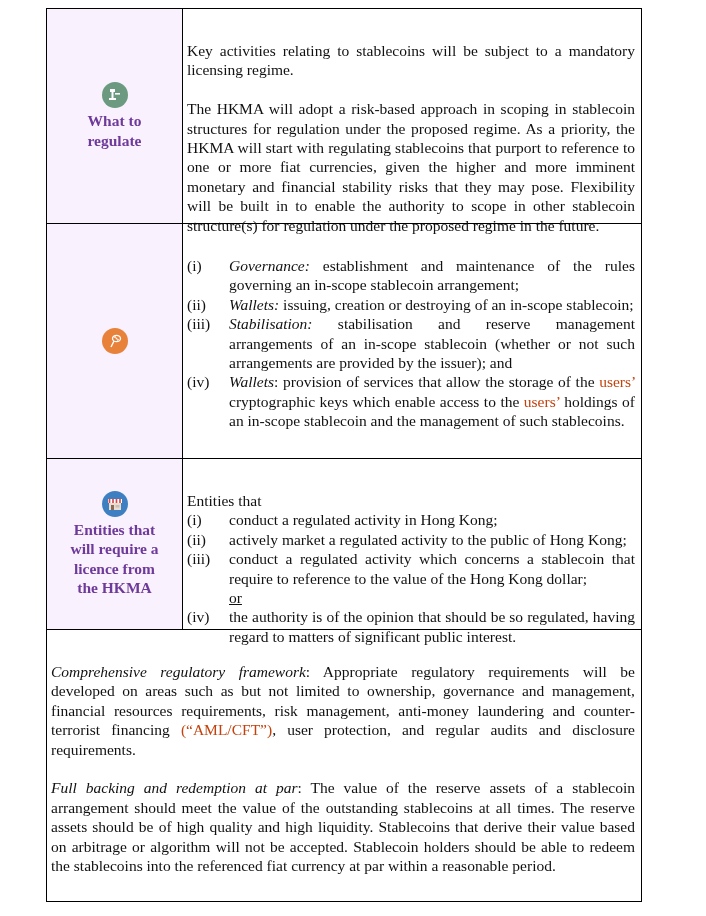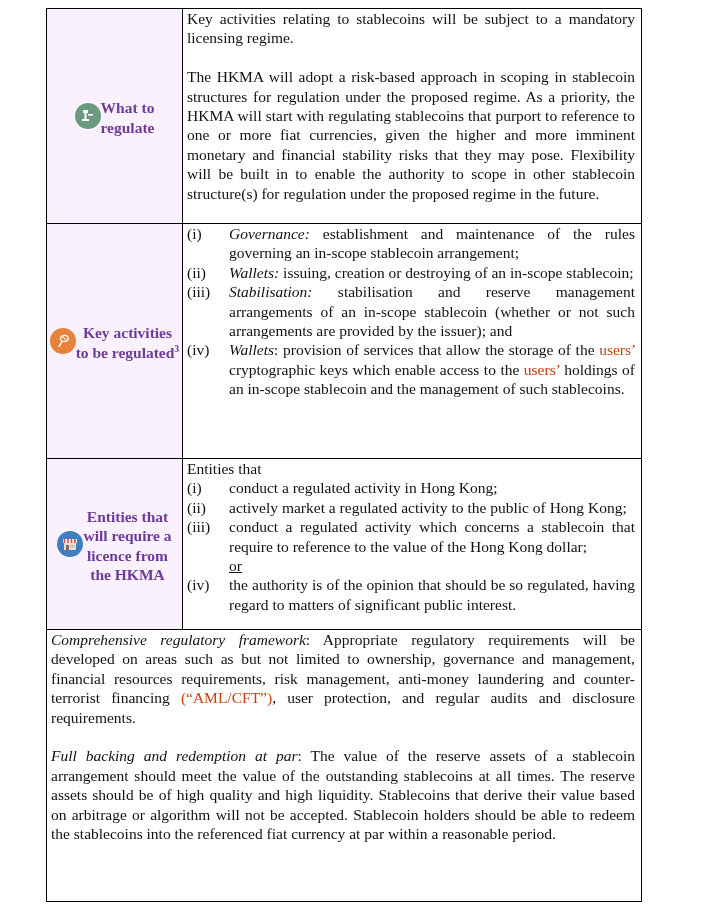--- a/index.html
+++ b/index.html
@@ -6,33 +6,34 @@
   body { width: 706px; height: 916px; position: relative; overflow: hidden; }
   .table {
     position: absolute; left: 46px; top: 8px; width: 596px;
     border: 1.5px solid #000; box-sizing: border-box;
   }
   .row { display: flex; border-top: 1.5px solid #000; box-sizing: border-box; }
   .row:first-child { border-top: none; }
   .label-cell {
     width: 136px; flex: 0 0 136px; background: #f9f1fd;
     border-right: 1.5px solid #000; box-sizing: border-box;
-    display: flex; align-items: center; justify-content: center;
+    display: flex; flex-direction: column; align-items: center; justify-content: center;
     text-align: center;
   }
   .label-text {
     font-family: "Liberation Serif", serif; font-weight: bold; color: #6e3a9a;
     font-size: 15.5px; line-height: 19.5px; margin-top: 3px;
   }
   .label-text sup { font-size: 10px; line-height: 0; }
   .icon { width: 26px; height: 26px; border-radius: 50%; display: flex; align-items: center; justify-content: center; }
   .content-cell {
     flex: 1; padding: 0 6px 0 4px; box-sizing: border-box;
     font-family: "Liberation Serif", serif; font-size: 15.5px; line-height: 19.4px; color: #111;
     text-align: justify;
+    margin-top: 32px;
   }
   .content-cell p { margin: 0; }
   .gap { height: 19.4px; }
   .item { display: flex; }
   .num { width: 42px; flex: 0 0 42px; text-align: left; }
   .txt { flex: 1; text-align: justify; }
   .blue { color: #c2410c; font-family: Liberation Serif, serif; }
   u { text-decoration: underline; }
   .r1 { height: 214px; }
   .r2 { height: 235px; }
@@ -66,23 +67,20 @@
   </div>
 
   <div class="row r2">
     <div class="label-cell">
       <div class="icon" style="background:#e8813a">
         <svg width="16" height="16" viewBox="0 0 16 16">
             <ellipse cx="9.5" cy="5.5" rx="4" ry="3.2" fill="none" stroke="#fff" stroke-width="1.3"></ellipse>
             <path d="M7 4 L12 7 M8 3 L11 8" stroke="#fff" stroke-width="0.8"></path>
             <line x1="7" y1="8" x2="4" y2="14" stroke="#fff" stroke-width="1.4"></line>
           </svg>
-      </div>
-      <div class="label-text">
-        <span>Key activities</span><br><span>to be regulated</span><sup>3</sup>
       </div>
     </div>
     <div class="content-cell">
       <div class="item">
         <span class="num">(i)</span>
         <span class="txt"><i>Governance:</i><span> establishment and maintenance of the rules governing an in-scope stablecoin arrangement;</span></span>
       </div>
       <div class="item">
         <span class="num">(ii)</span>
         <span class="txt"><i>Wallets:</i><span> issuing, creation or destroying of an in-scope stablecoin;</span></span>

